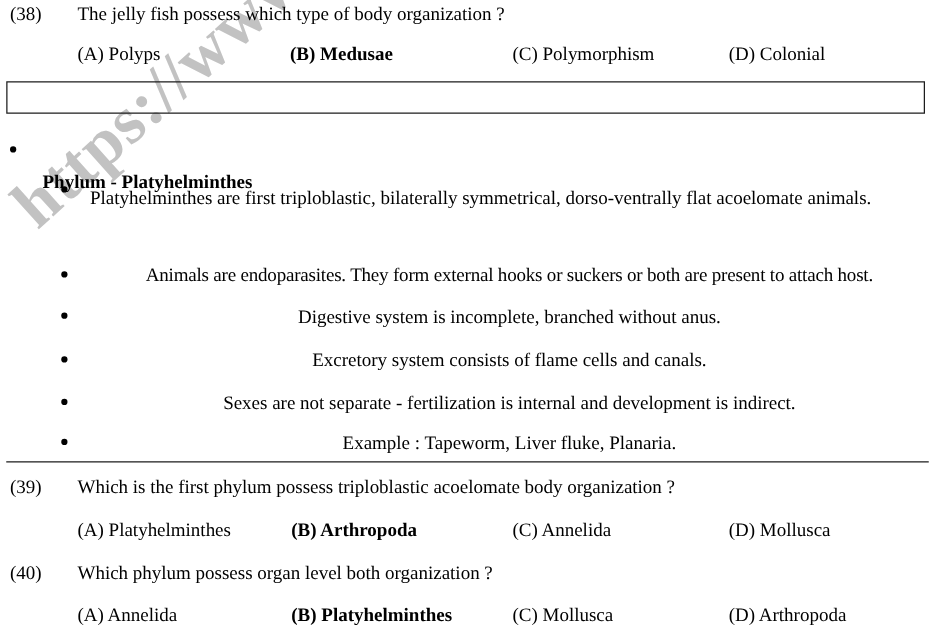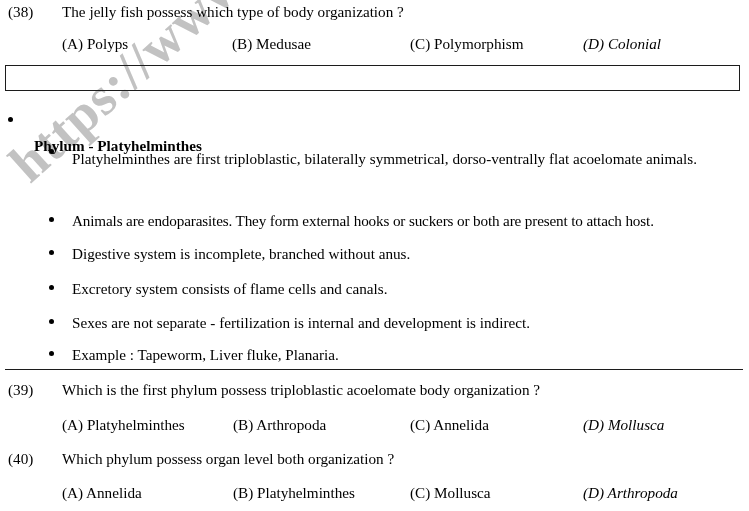--- a/index.html
+++ b/index.html
@@ -75,23 +75,23 @@
     width: 749px;
     font-size: 15.2px;
     line-height: 1.0;
   }
   .opt {
     position: absolute;
     top: 0;
     white-space: nowrap;
   }
   .opt-a { left: 62px; }
-  .opt-b { left: 233px; }
+  .opt-b { left: 233px; font-weight: bold; }
   .opt-c { left: 410px; }
-  .opt-d { left: 583px; font-style: italic; }
+  .opt-d { left: 583px; }
 
   
   .q38 .opt-b { left: 232px; }
 
   
   .answers-box {
     position: absolute;
     left: 5px;
     top: 65px;
     width: 735px;
@@ -149,20 +149,21 @@
     height: 5px;
     border-radius: 50%;
     background: #000;
   }
   .bullet-l2 .btxt {
     position: absolute;
     left: 72px;
     top: 0;
     right: 6px;
     white-space: nowrap;
+    text-align: center;
   }
   .bullet-l2.wrap .btxt {
     white-space: normal;
     text-align: justify;
     line-height: 29px;
     width: 672px;
   }
   .bullet-l2.tight .btxt {
     letter-spacing: -0.15px;
   }

